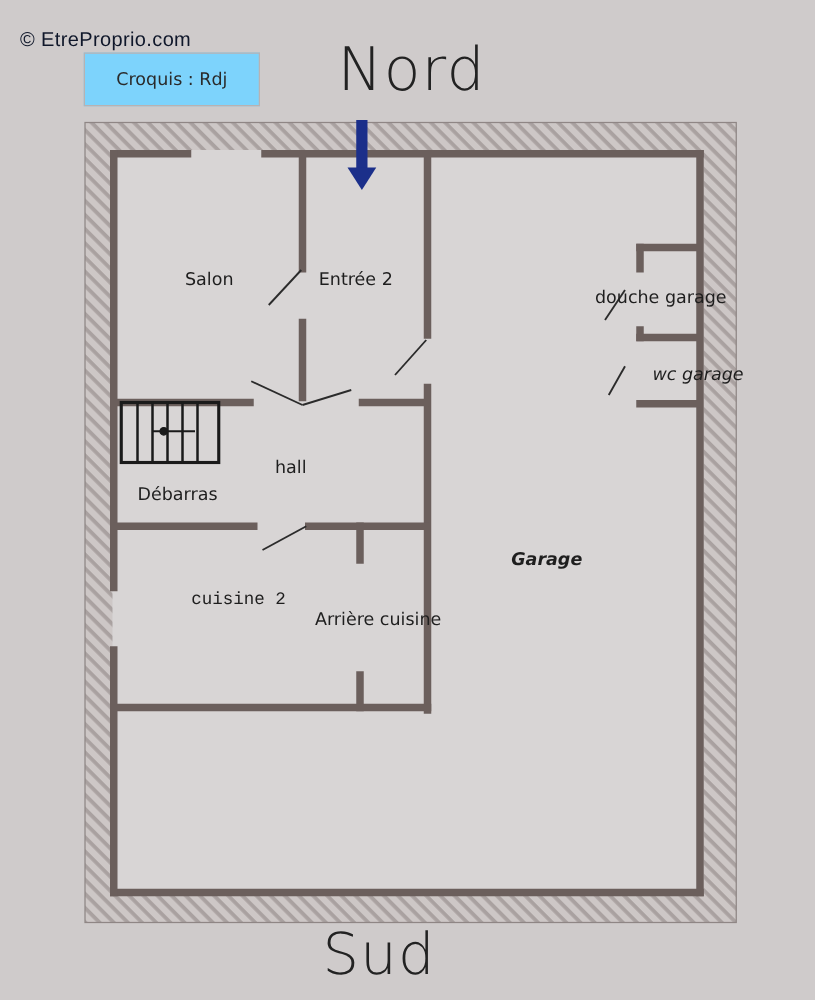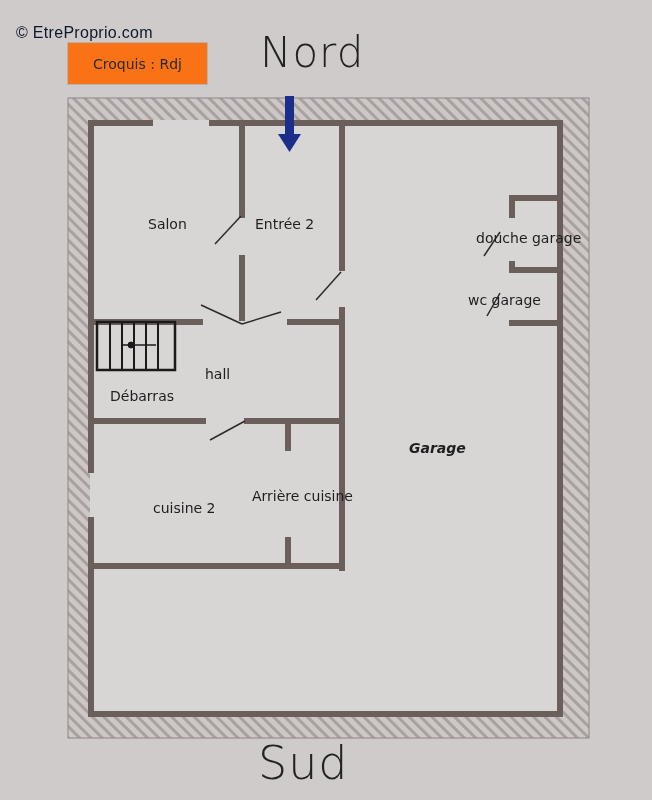--- a/index.html
+++ b/index.html
@@ -1,20 +1,20 @@
 <!DOCTYPE html>
 <html><head>
 <meta charset="utf-8">
 <style>
   html,body{margin:0;padding:0;}
   body{width:652px;height:800px;background:#cfcbcb;position:relative;overflow:hidden;font-family:"DejaVu Sans",sans-serif;}
   .watermark{position:absolute;left:16px;top:24px;color:#0f172a;font-size:16px;font-family:"Liberation Sans",sans-serif;letter-spacing:0.3px;}
-  .croquis{position:absolute;left:67px;top:42px;width:141px;height:43px;border:1px solid #b8b2b2;background:#f97316;box-sizing:border-box;display:flex;align-items:center;justify-content:center;font-size:14px;color:#2a2a2a;font-family:"DejaVu Sans",sans-serif;}
+  .croquis{position:absolute;left:67px;top:42px;width:141px;height:43px;border:1px solid #b8b2b2;background:#7dd3fc;box-sizing:border-box;display:flex;align-items:center;justify-content:center;font-size:14px;color:#2a2a2a;font-family:"DejaVu Sans",sans-serif;}
   .compass{position:absolute;color:#222;font-family:"DejaVu Sans",sans-serif;font-weight:200;}
-  .nord{left:260px;top:28px;font-size:42px;letter-spacing:1px;}
+  .nord{left:270px;top:28px;font-size:48px;letter-spacing:1px;}
   .sud{left:258px;top:736px;font-size:46px;letter-spacing:1px;}
   svg.plan{position:absolute;left:0;top:0;}
   .room-label{position:absolute;font-size:14px;color:#1e1e1e;font-family:"DejaVu Sans",sans-serif;white-space:nowrap;}
 </style>
 </head>
 <body>
 
 <div class="watermark">© EtreProprio.com</div>
 <div class="croquis">
     <span>Croquis : Rdj</span>
@@ -91,18 +91,18 @@
 
   <g>
     <rect x="285" y="96" width="9" height="40" fill="#1b2f8a"></rect>
     <polygon points="278,134 301,134 289.5,152" fill="#1b2f8a"></polygon>
   </g>
 </svg>
 
 <div class="room-label" style="left:148px;top:216px;">Salon</div>
 <div class="room-label" style="left:255px;top:216px;">Entrée 2</div>
 <div class="room-label" style="left:476px;top:230px;">douche garage</div>
-<div class="room-label" style="left:468px;top:292px;">wc garage</div>
-<div class="room-label" style="left:205px;top:366px;">hall</div>
+<div class="room-label" style="left:522px;top:292px;font-style:italic;">wc garage</div>
+<div class="room-label" style="left:220px;top:366px;">hall</div>
 <div class="room-label" style="left:110px;top:388px;">Débarras</div>
 <div class="room-label" style="left:409px;top:440px;font-style:italic;font-weight:bold;">Garage</div>
-<div class="room-label" style="left:153px;top:500px;">cuisine 2</div>
+<div class="room-label" style="left:153px;top:472px;font-family:Liberation Mono, monospace;">cuisine 2</div>
 <div class="room-label" style="left:252px;top:488px;">Arrière cuisine</div>
 
 </body></html>

